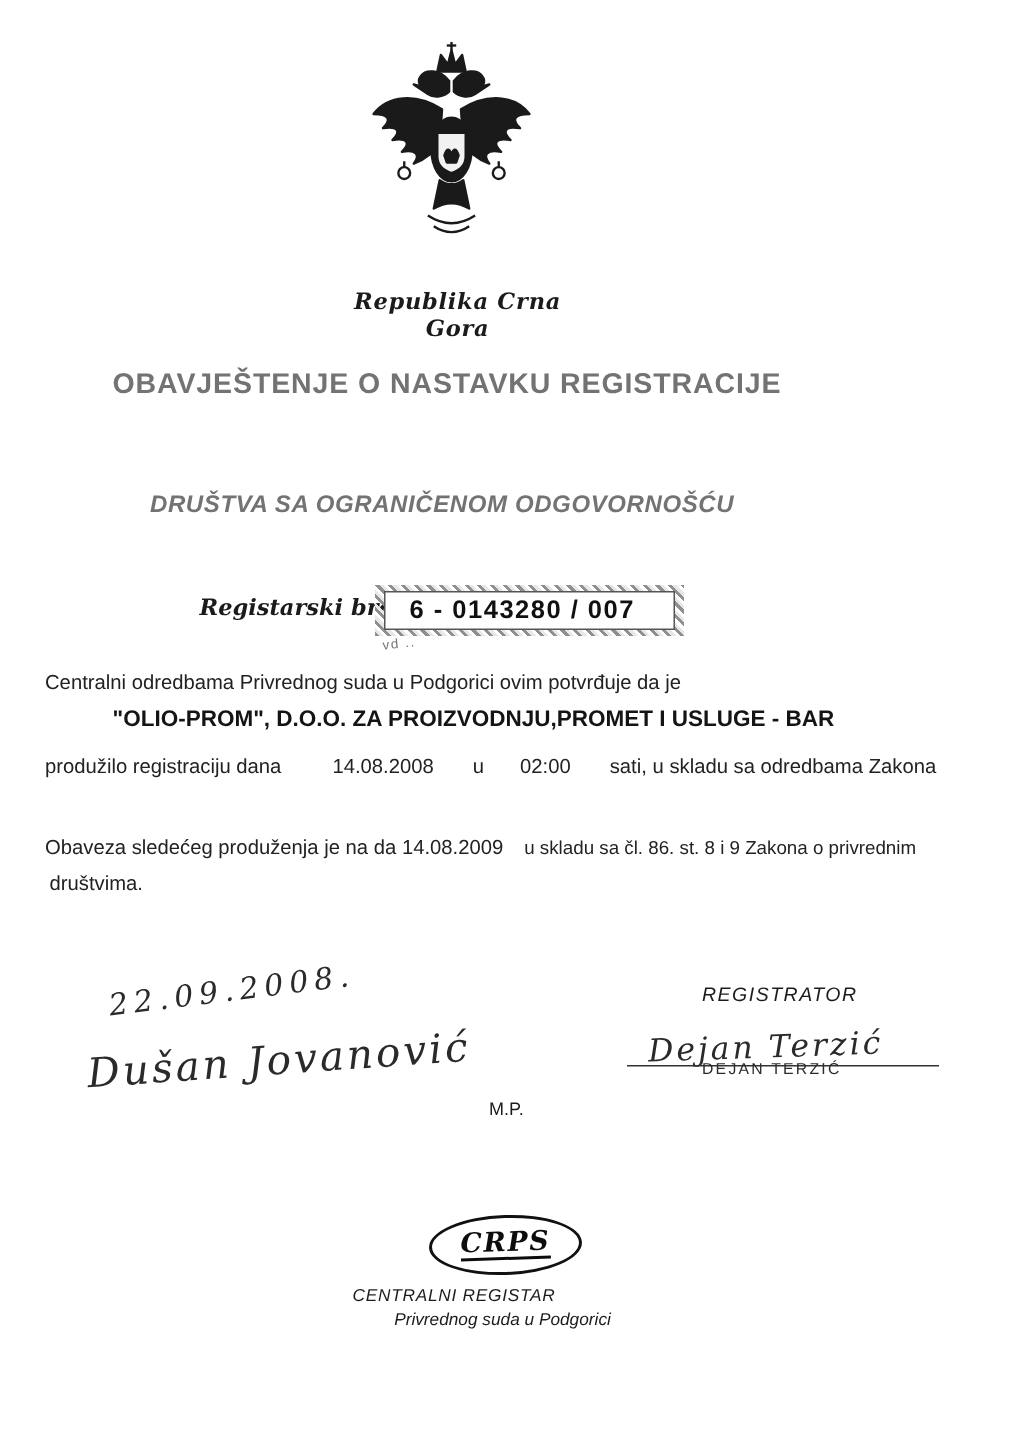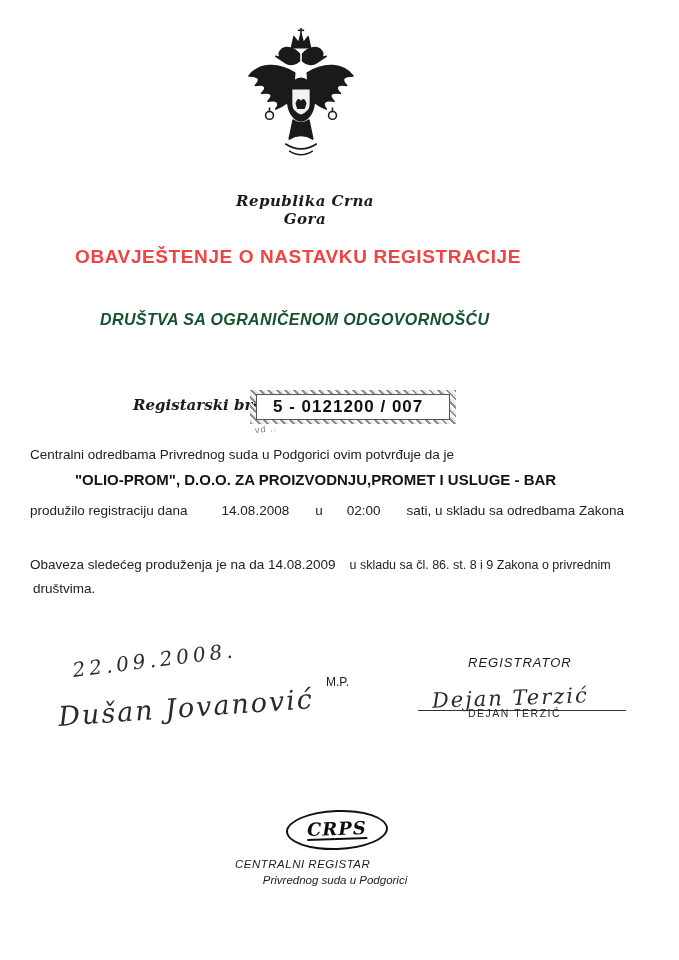--- a/index.html
+++ b/index.html
@@ -20,26 +20,26 @@
     left:225px;top:192px;width:160px;
     text-align:center;
     font-family:"DejaVu Serif",serif;
     font-style:italic;font-weight:bold;
     font-size:15px;letter-spacing:0.5px;
   }
 
   .doc-title{
     left:75px;top:246px;width:540px;
     font-size:19px;font-weight:bold;letter-spacing:0.6px;
-    color:#ef4444;
+    color:#737373;
   }
   .doc-subtitle{
-    left:100px;top:311px;width:480px;
+    left:100px;top:328px;width:480px;
     font-size:16px;font-weight:bold;font-style:italic;letter-spacing:0.4px;
-    color:#14532d;
+    color:#737373;
   }
 
   
   .reg-label{
     left:133px;top:396px;
     font-family:"DejaVu Serif",serif;
     font-style:italic;font-weight:bold;
     font-size:15px;
   }
   .reg-box{
@@ -86,21 +86,21 @@
   }
   .hand-date{
     left:72px;top:648px;
     font-size:20px;letter-spacing:4px;
     transform:rotate(-7deg);
   }
   .registrator{
     left:468px;top:655px;
     font-size:13px;font-style:italic;letter-spacing:1px;
   }
-  .mp{left:326px;top:675px;font-size:12px;}
+  .mp{left:326px;top:732px;font-size:12px;}
   .sig-left{
     left:58px;top:692px;
     font-size:27px;letter-spacing:2px;
     transform:rotate(-4deg);
   }
   .sig-right{
     left:432px;top:686px;
     font-size:21px;letter-spacing:2px;
     transform:rotate(-2deg);
   }
@@ -167,21 +167,21 @@
     </svg>
   </div>
 
   <div class="abs country">Republika Crna Gora</div>
 
   <div class="abs doc-title">OBAVJEŠTENJE O NASTAVKU REGISTRACIJE</div>
   <div class="abs doc-subtitle">DRUŠTVA SA OGRANIČENOM ODGOVORNOŠĆU</div>
 
   <div class="abs reg-label">Registarski broj</div>
   <div class="abs reg-box">
-    <span class="reg-box-inner">5 - 0121200 / 007</span>
+    <span class="reg-box-inner">6 - 0143280 / 007</span>
   </div>
   <div class="abs reg-scribble">vd ..</div>
 
   <div class="abs body-line l1">Centralni odredbama Privrednog suda u Podgorici ovim potvrđuje da je</div>
   <div class="abs company">"OLIO-PROM", D.O.O. ZA PROIZVODNJU,PROMET I USLUGE - BAR</div>
   <div class="abs body-line l2"><span>produžilo registraciju dana</span><span class="gap-a">14.08.2008</span><span class="gap-b">u</span><span class="gap-c">02:00</span><span class="gap-d">sati, u skladu sa odredbama Zakona</span></div>
   <div class="abs body-line l4"><span>Obaveza sledećeg produženja je na da 14.08.2009</span><span class="gap-e">u skladu sa čl. 86. st. 8 i 9 Zakona o privrednim</span></div>
   <div class="abs body-line l5">društvima.</div>
 
   <div class="abs hand hand-date">22.09.2008.</div>

